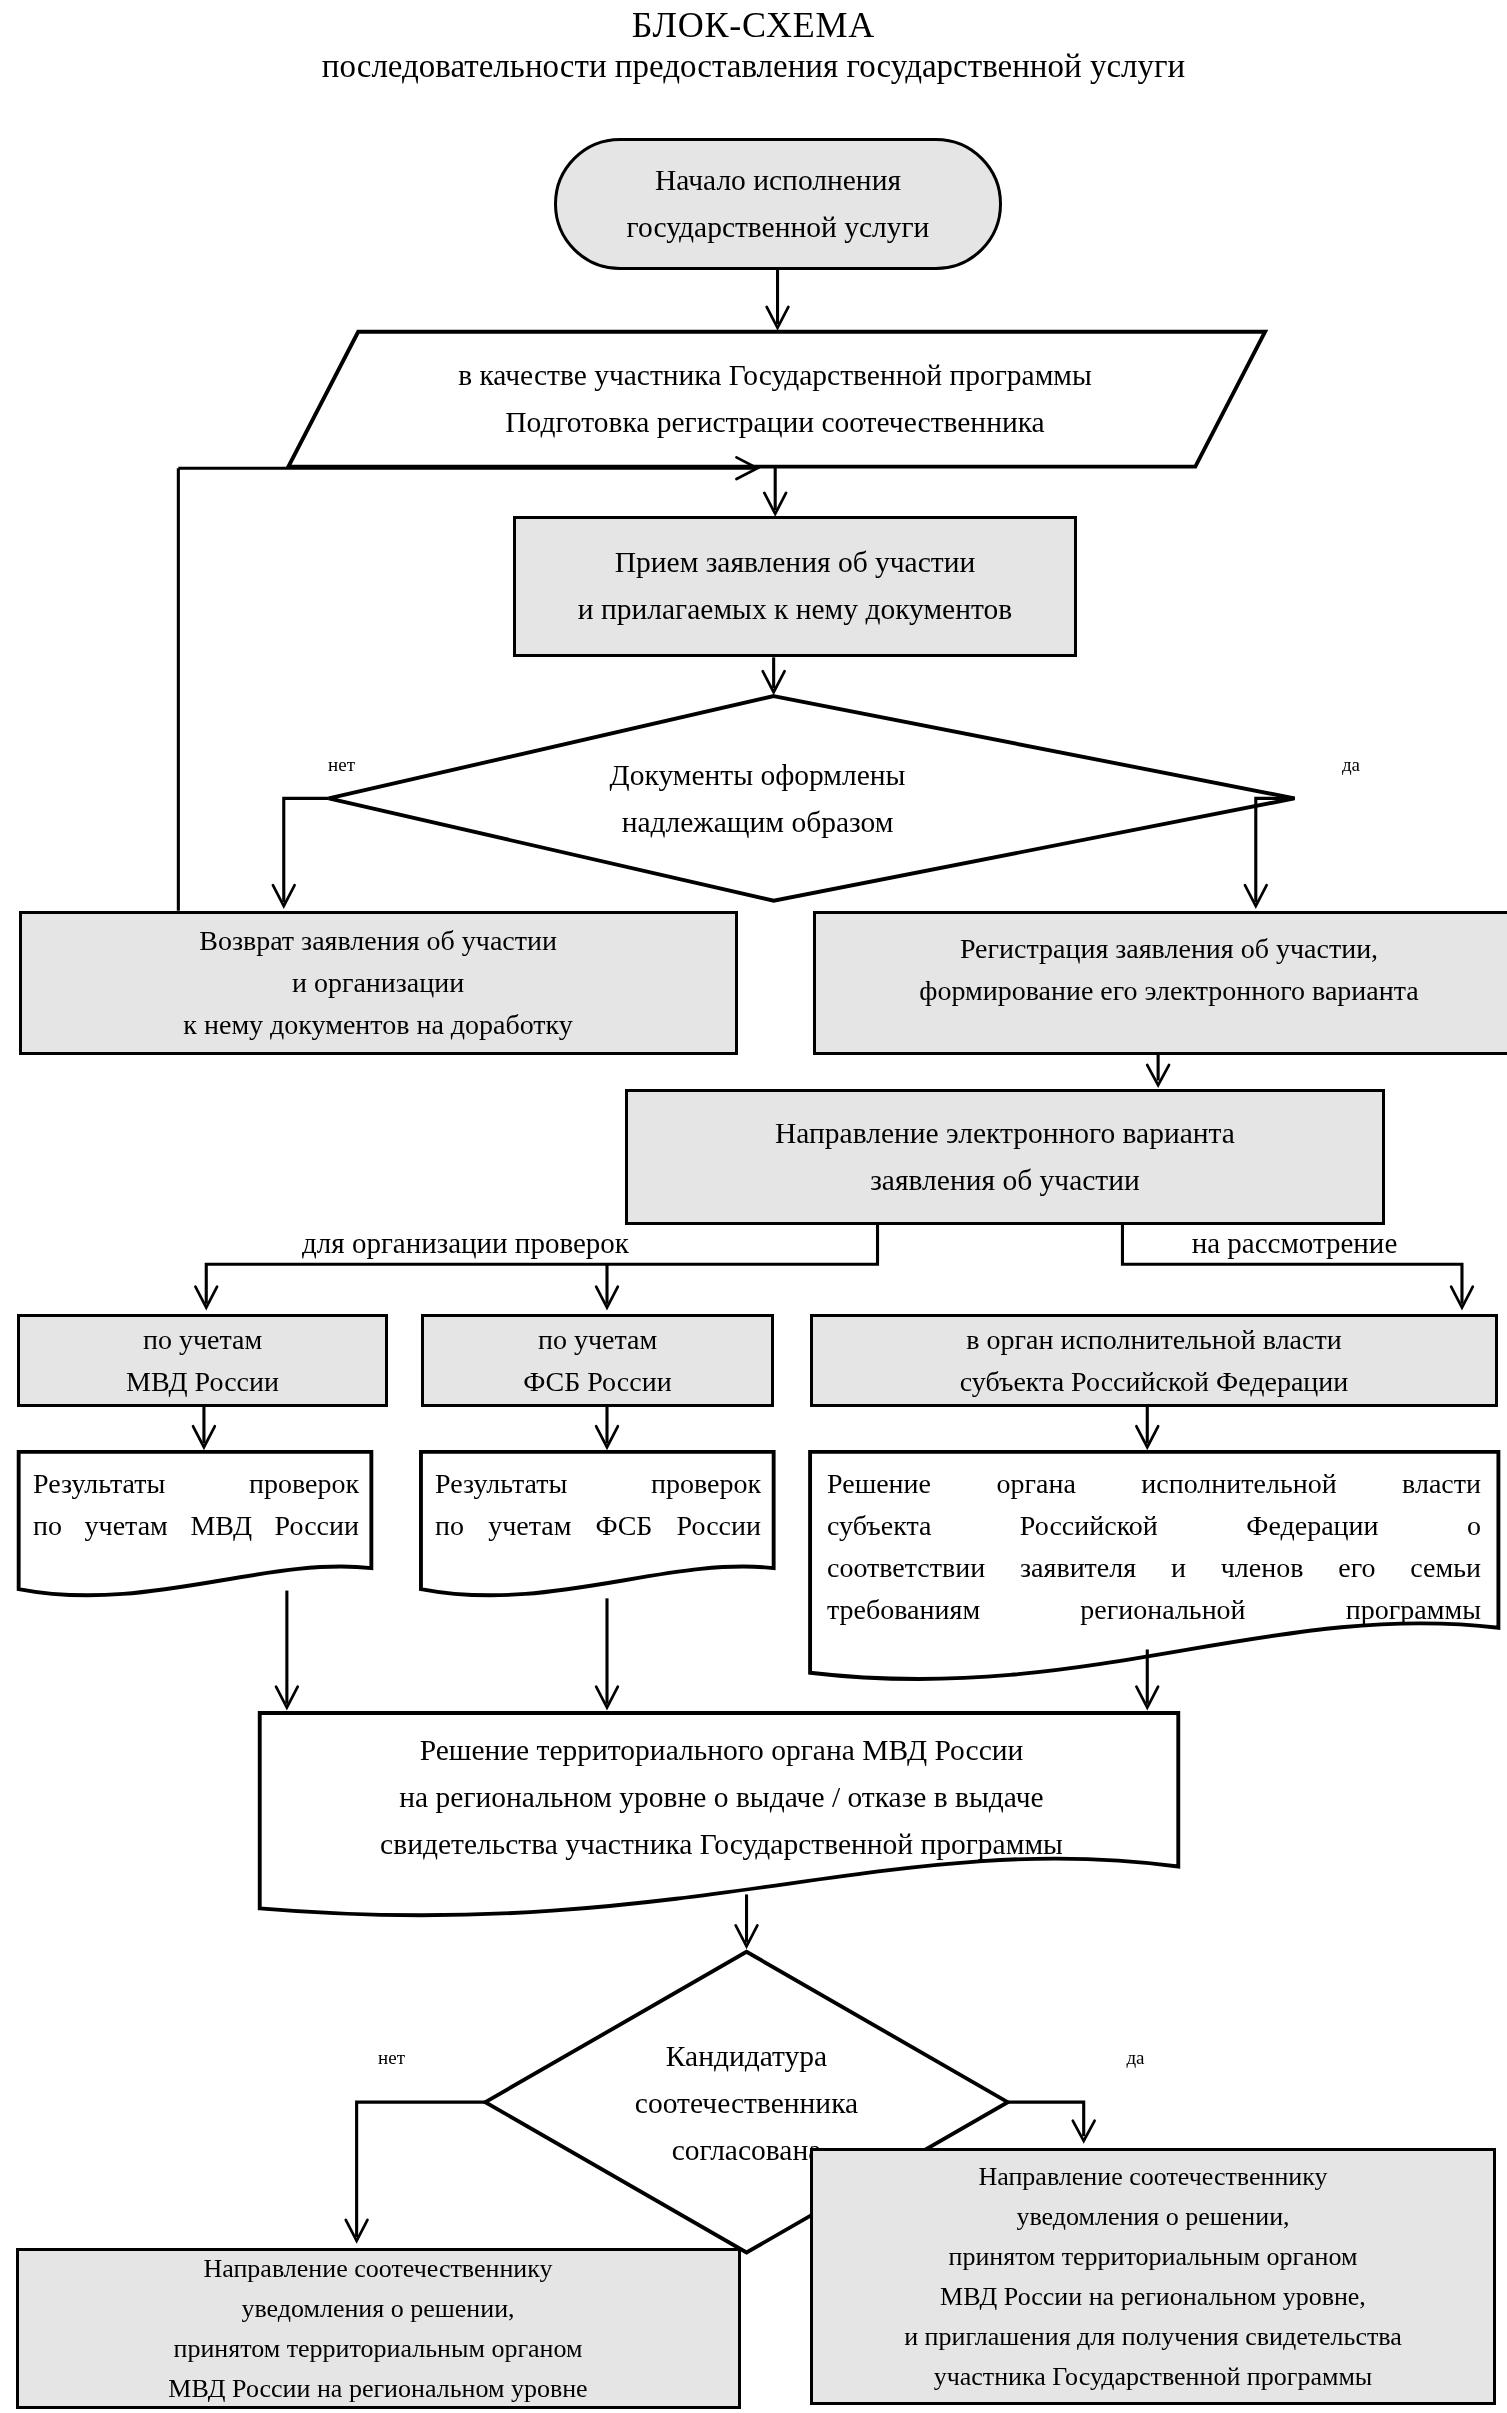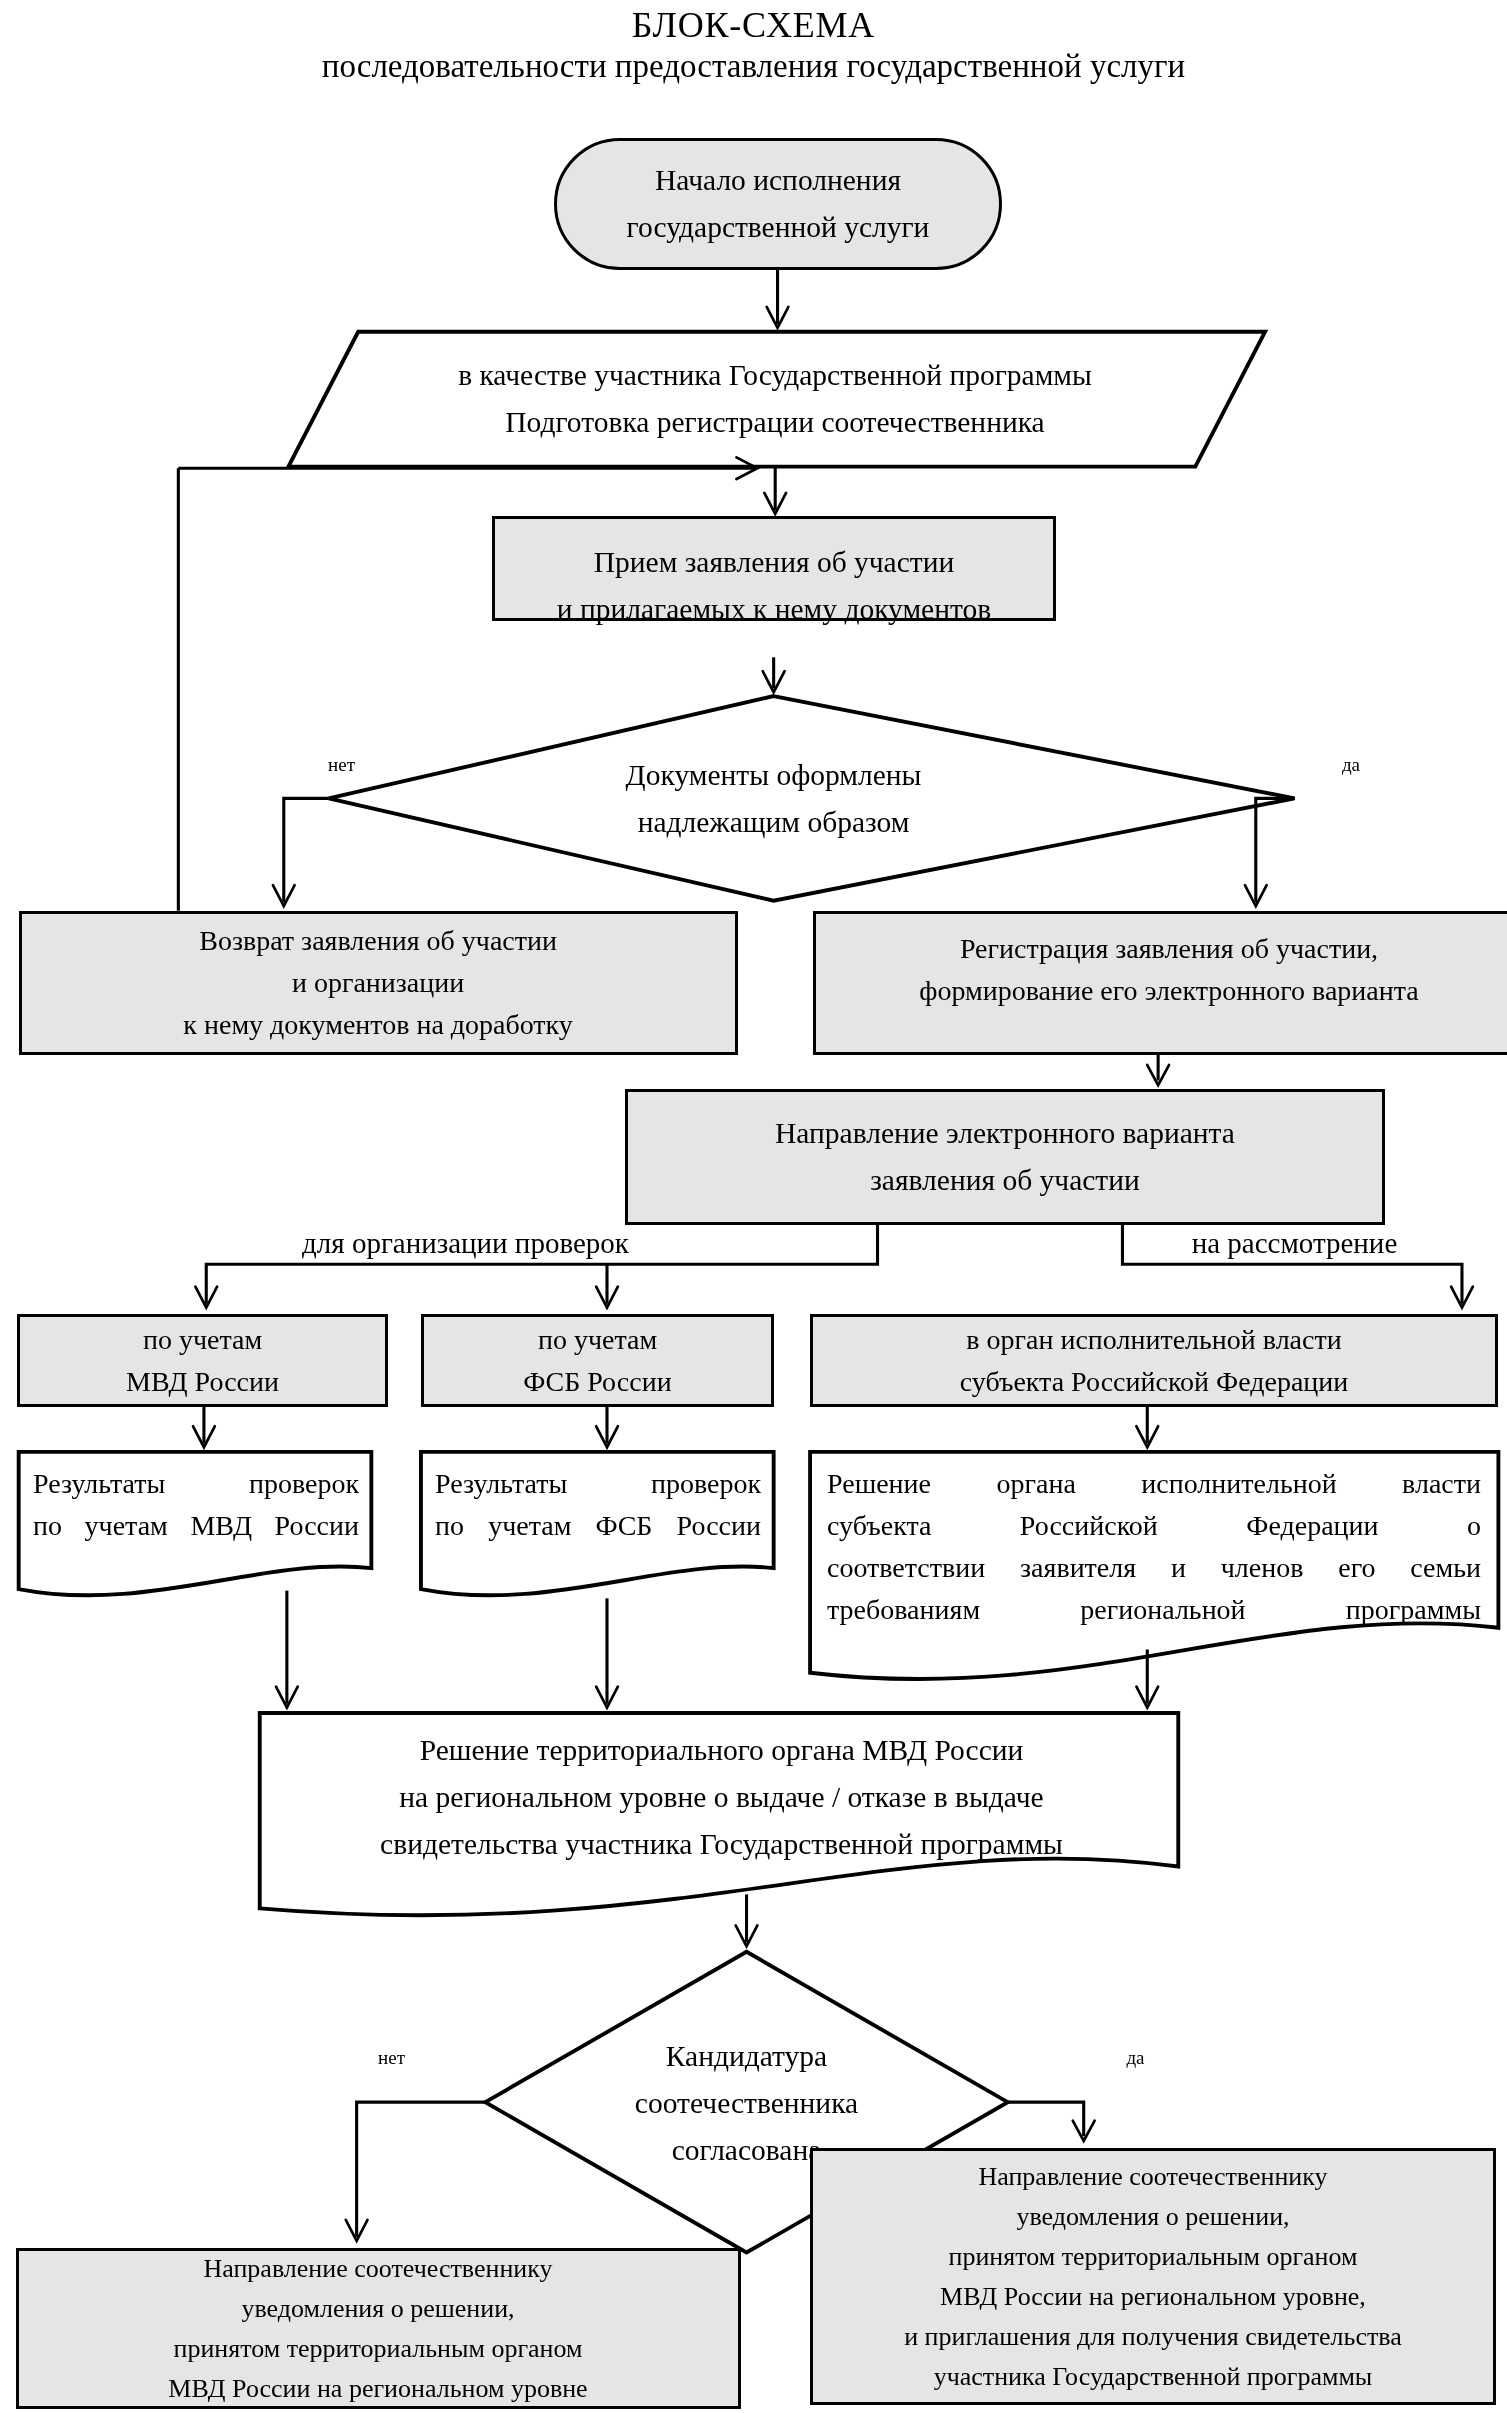--- a/index.html
+++ b/index.html
@@ -110,26 +110,26 @@
   <div class="box stadium f38" style="left:554px;top:138px;width:448px;height:132px;">
       <div class="ln">Начало исполнения</div>
       <div class="ln">государственной услуги</div>
     </div>
 
   <div class="abs txt f38" style="left:341px;top:336px;width:868px;height:126px;">
       <div class="ln">в качестве участника Государственной программы</div>
       <div class="ln">Подготовка регистрации соотечественника</div>
     </div>
 
-  <div class="box f38 top-bias" style="left:492px;top:516px;width:564px;height:105px;font-family:Liberation Serif, serif;">
+  <div class="box f38 top-bias" style="left:513px;top:516px;width:564px;height:141px;font-family:Liberation Serif, serif;">
       <div class="ln">Прием заявления об участии</div>
       <div class="ln">и прилагаемых к нему документов</div>
     </div>
 
-  <div class="abs txt f38" style="left:502px;top:743px;width:543px;height:112px;align-items:center;">
+  <div class="abs txt f38" style="left:486px;top:743px;width:543px;height:112px;align-items:center;">
       <div class="ln">Документы оформлены</div>
       <div class="ln">надлежащим образом</div>
     </div>
   <div class="lbl" style="left:295px;top:754px;width:93px;">нет</div>
   <div class="lbl" style="left:1312px;top:754px;width:78px;">да</div>
 
   <div class="box f36" style="left:18.6px;top:911px;width:719px;height:144px;">
       <div class="ln">Возврат заявления об участии</div>
       <div class="ln">и организации</div>
       <div class="ln">к нему документов на доработку</div>

